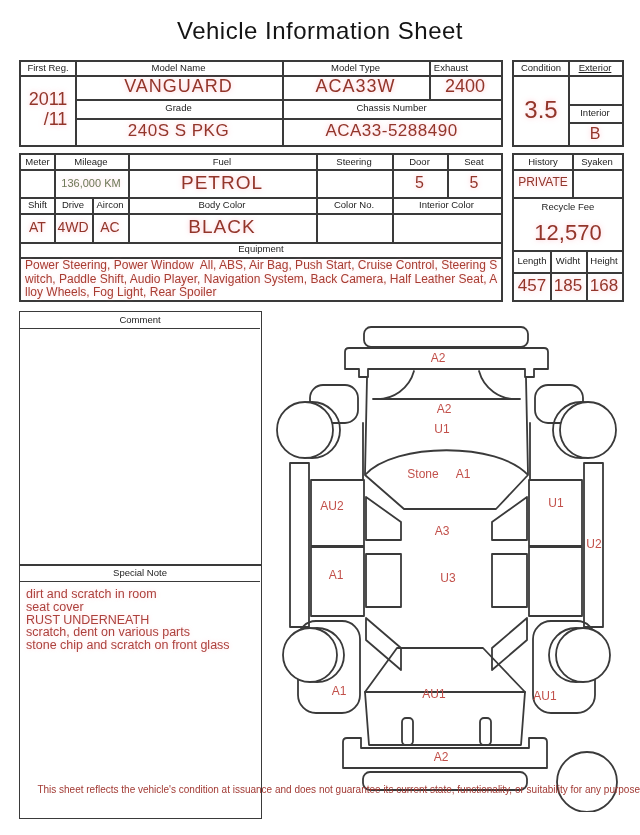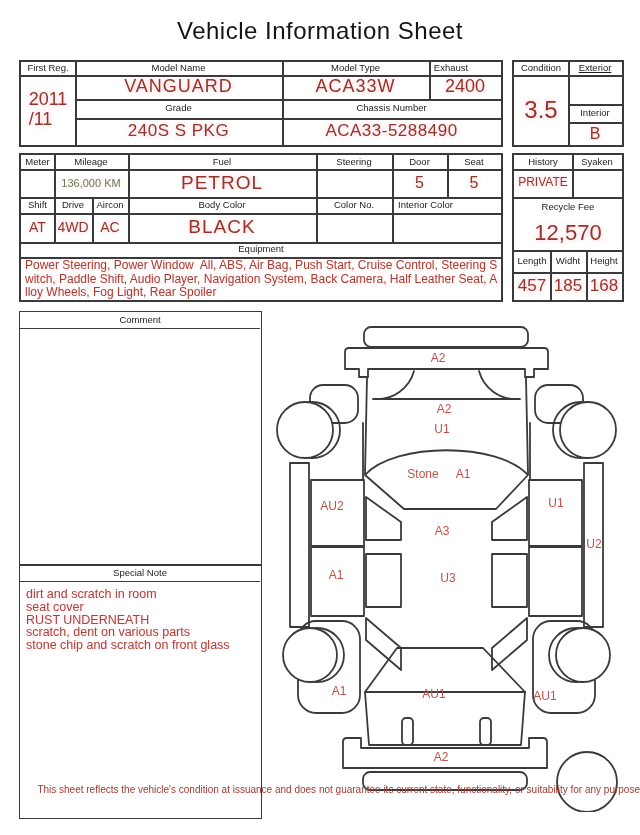--- a/index.html
+++ b/index.html
@@ -4,21 +4,21 @@
 <style>
   html,body{margin:0;padding:0;background:#e8e8e8;}
   #page{position:relative;width:640px;height:835px;background:#ffffff;margin:0 auto;
         font-family:"Liberation Sans", sans-serif;overflow:hidden;}
   .abs{position:absolute;}
   .box{position:absolute;border:2px solid #3a3a3a;box-sizing:border-box;background:#fff;}
   .box-thin{position:absolute;border:1.5px solid #3a3a3a;box-sizing:border-box;background:#fff;}
   .hl{position:absolute;background:#3a3a3a;height:1.5px;}
   .vl{position:absolute;background:#3a3a3a;width:1.5px;}
   .cell{position:absolute;display:flex;align-items:center;justify-content:center;
-        text-align:left;white-space:pre-line;line-height:1.1;}
+        text-align:right;white-space:pre-line;line-height:1.1;}
   .hdr{font-size:9.5px;color:#1c1c1c;}
   .rv{color:#93352a;text-shadow:0 0 5px rgba(255,150,168,.55);}
   .green{color:#6d7857;text-shadow:0 0 5px rgba(255,170,185,.45);}
   #title{position:absolute;top:17px;left:0;width:640px;text-align:center;
          font-size:24px;color:#141414;letter-spacing:.5px;}
   #equip-text{position:absolute;color:#a83c31;font-size:12px;line-height:13.5px;
         word-break:break-all;white-space:pre-wrap;text-align:left;
         text-shadow:0 0 4px rgba(255,170,185,.4);}
   #note-text{position:absolute;color:#ad413c;font-size:12.5px;line-height:12.8px;
         white-space:pre-line;text-align:left;text-shadow:0 0 4px rgba(255,170,185,.4);}
@@ -103,21 +103,21 @@
     <div class="cell rv" style="left:107px;top:14px;width:188px;height:28px;font-size:19px;letter-spacing:1px;">PETROL</div>
     <div class="cell" style="left:295px;top:14px;width:76px;height:28px;"></div>
     <div class="cell rv" style="left:371px;top:14px;width:55px;height:28px;font-size:16px;">5</div>
     <div class="cell rv" style="left:426px;top:14px;width:54px;height:28px;font-size:16px;">5</div>
 
     <div class="cell hdr" style="left:0;top:42px;width:33px;height:16px;">Shift</div>
     <div class="cell hdr" style="left:33px;top:42px;width:38px;height:16px;">Drive</div>
     <div class="cell hdr" style="left:71px;top:42px;width:36px;height:16px;">Aircon</div>
     <div class="cell hdr" style="left:107px;top:42px;width:188px;height:16px;">Body Color</div>
     <div class="cell hdr" style="left:295px;top:42px;width:76px;height:16px;">Color No.</div>
-    <div class="cell hdr" style="left:350px;top:42px;width:109px;height:16px;border-radius:6px;">Interior Color</div>
+    <div class="cell hdr" style="left:371px;top:42px;width:109px;height:16px;border-radius:6px;">Interior Color</div>
 
     <div class="cell rv" style="left:0;top:58px;width:33px;height:29px;font-size:14px;">AT</div>
     <div class="cell rv" style="left:33px;top:58px;width:38px;height:29px;font-size:14px;">4WD</div>
     <div class="cell rv" style="left:71px;top:58px;width:36px;height:29px;font-size:14px;">AC</div>
     <div class="cell rv" style="left:107px;top:58px;width:188px;height:29px;font-size:19px;letter-spacing:1px;">BLACK</div>
     <div class="cell" style="left:295px;top:58px;width:76px;height:29px;"></div>
     <div class="cell" style="left:371px;top:58px;width:109px;height:29px;"></div>
 
     <div class="cell hdr" style="left:0;top:87px;width:480px;height:15px;border-radius:7px;">Equipment</div>
     <div id="equip-text" style="left:4px;top:104px;width:473px;height:40px;">Power Steering, Power Window  All, ABS, Air Bag, Push Start, Cruise Control, Steering Switch, Paddle Shift, Audio Player, Navigation System, Back Camera, Half Leather Seat, Alloy Wheels, Fog Light, Rear Spoiler</div>

